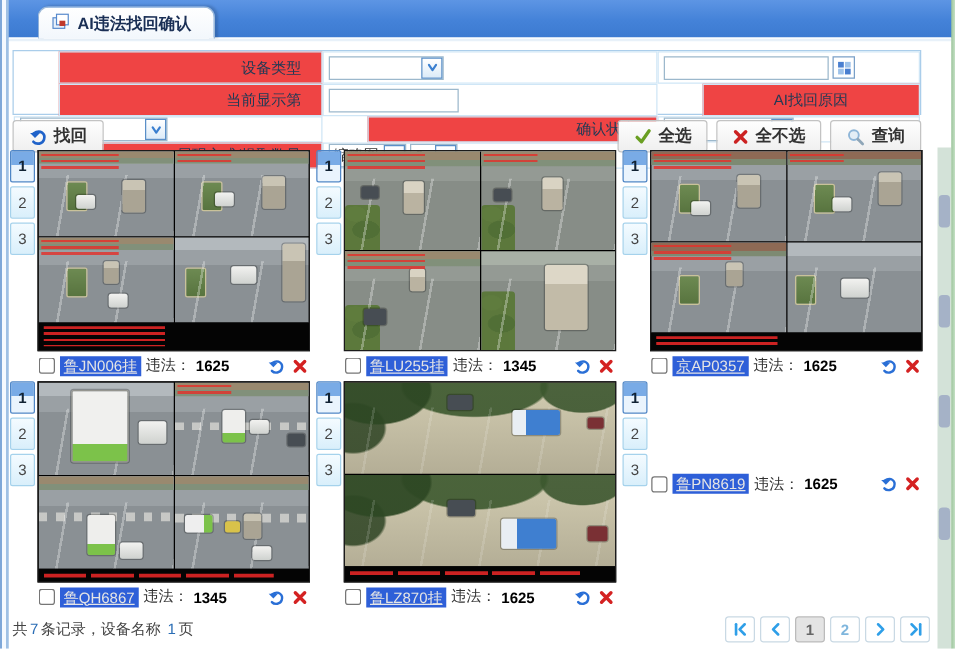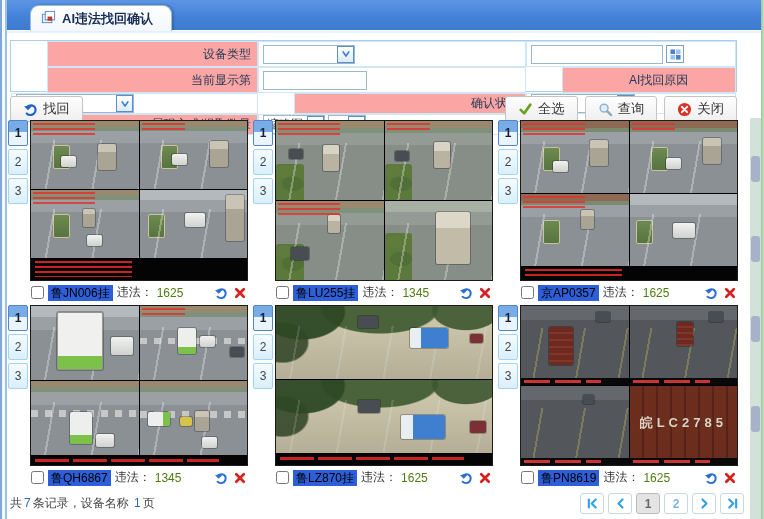--- a/index.html
+++ b/index.html
@@ -24,36 +24,36 @@
     background:linear-gradient(180deg,#ffffff,#f2f7fc); border:1px solid #9db9d8; border-bottom:none;
     border-radius:9px 9px 0 0; display:flex; align-items:center; gap:6px; z-index:5;
     box-shadow:2px -1px 2px rgba(0,0,0,.15); }
   .tab .ttl { font-size:13px; font-weight:bold; color:#1a2f55; }
   .tabline { position:absolute; top:31px; left:7px; right:3px; height:2px; background:#e8f1f9; }
 
   
   .filters { position:absolute; top:40px; left:10px; width:727px; height:52px;
     border:1px solid #aacdea; display:grid; grid-template-columns:247px 268px 210px; grid-template-rows:26px 26px; }
   .fcell { display:flex; align-items:center; border:1px solid #cfe6f6; }
-  .flabel { background:#fca5a5; justify-content:flex-end; padding-right:6px; color:#223a55;margin-left:36px; }
+  .flabel { background:#ef4444; justify-content:flex-end; padding-right:16px; color:#223a55;margin-left:36px; }
   .fctrl  { background:#fff; padding-left:4px; gap:3px; }
   .lab-w1 { width:100px; } .lab-w2 { width:96px; } .lab-w3 { width:92px; } .lab-w4 { width:120px; }
   .sel { height:19px; background:#fff; border:1px solid #9cb8cc; display:inline-flex; align-items:center;
     justify-content:space-between; padding-left:3px; }
   .sel .ddb { width:17px; height:17px; border:1px solid #5a8fc8; background:linear-gradient(#fff,#dcebf8);
     display:flex; align-items:center; justify-content:center; margin-left:2px; }
   .txt { height:19px; border:1px solid #9cb8cc; background:#fff; padding:0 3px; font:inherit; }
   .picker { width:18px; height:18px; border:1px solid #7aa0c8; background:#fff; display:inline-flex;
     align-items:center; justify-content:center; }
 
   
   .toolbar { position:absolute; top:95px; left:10px; width:727px; height:28px; display:flex; align-items:center; }
   .btn { height:26px; display:inline-flex; align-items:center; gap:5px; padding:0 12px; margin-right:7px;
     border:1px solid #c3c3c3; border-radius:3px; background:linear-gradient(180deg,#fefefe,#efefef);
-    cursor:pointer; color:#333; white-space:nowrap; }
+    cursor:pointer; color:#333; white-space:nowrap;font-weight:bold; }
   .btn:last-child { margin-right:0; }
   .tb-right { margin-left:auto; display:flex; }
 
   
   .cards { position:absolute; top:120px; left:8px; width:730px; display:grid;
     grid-template-columns:240px 240px 240px; grid-template-rows:181px 181px; gap:4px 5px; }
   .card { display:grid; grid-template-columns:22px 1fr; grid-template-rows:1fr 20px; }
   .side-tabs { grid-row:1/3; padding-top:0; }
   .stab { width:20px; height:26px; margin-bottom:3px; border:1px solid #a5d2ec; border-radius:2px;
     background:linear-gradient(180deg,#f4fbff,#d9effb); display:flex; align-items:center; justify-content:center;
@@ -124,22 +124,22 @@
   .bus-big { width:46px; height:58px; background:linear-gradient(180deg,#f0f0ee 0 76%,#7cc24a 76%); border:1px solid #95958f; }
   .bus    { width:18px; height:26px; background:linear-gradient(180deg,#eeeeec 0 72%,#7cc24a 72%); }
   .bus-sm { width:22px; height:14px; background:linear-gradient(90deg,#eee 0 70%,#7cc24a 70%); }
   .truck-b { width:38px; height:20px; background:linear-gradient(90deg,#e9eef3 0 28%,#3f7fd0 28%); }
   .cargo   { width:24px; height:38px; background:repeating-linear-gradient(180deg,#6e2a1e 0 5px,#7e372a 5px 7px); }
   .cargo-sm{ width:16px; height:24px; background:repeating-linear-gradient(180deg,#6e2a1e 0 4px,#7e372a 4px 6px); }
 
   
   .cfoot { display:flex; align-items:center; gap:4px; padding-top:3px; }
   .cfoot input { width:13px; height:13px; margin-left:1px; }
-  .plate { background:#2e5fd8; color:#000000; padding:0 3px; height:16px; line-height:16px; white-space:nowrap; }
-  .vio-lab { color:#333; } .vio-num { color:#4d7c0f; cursor:pointer; }
+  .plate { background:#2e5fd8; color:#e5e5e5; padding:0 3px; height:16px; line-height:16px; white-space:nowrap;text-decoration:underline; }
+  .vio-lab { color:#333; } .vio-num { color:#000000; cursor:pointer;font-weight:bold; }
   .cicons { margin-left:auto; display:flex; align-items:center; gap:6px; padding-right:2px; }
   .cicons svg { cursor:pointer; }
 
   
   .statusbar { position:absolute; left:10px; right:20px; bottom:0; height:31px; display:flex; align-items:center; }
   .rec { color:#444; } .rec b { color:#2a6db5; font-weight:normal; padding:0 2px; }
   .pager { margin-left:auto; display:flex; gap:4px; }
   .pbtn { width:24px; height:21px; border:1px solid #c9d9e4; border-radius:3px; background:#fff;
     display:flex; align-items:center; justify-content:center; color:#2f9fe8; font-weight:bold; cursor:pointer; }
   .pbtn.cur { background:#e4e4e4; border-color:#bbb; color:#666; cursor:default; }
@@ -253,32 +253,31 @@
     <span>找回</span>
   </button>
   <div class="tb-right">
     <button class="btn">
       <svg width="15" height="14" viewBox="0 0 16 16">
           <path d="M2.5 9 L6.5 13 L13.5 3" fill="none" stroke="#6a9f22" stroke-width="3" stroke-linecap="round" stroke-linejoin="round"></path>
         </svg>
       <span>全选</span>
     </button>
     <button class="btn">
+      <svg width="13" height="13" viewBox="0 0 16 16">
+          <path d="M3 3 L13 13 M13 3 L3 13" stroke="#cc2222" stroke-width="3.4" stroke-linecap="round"></path>
+        </svg>
+      <span>全不选</span>
+    </button>
+    <button class="btn">
       <svg width="15" height="15" viewBox="0 0 16 16">
           <circle cx="6.5" cy="6.5" r="4.2" fill="#e4eef6" stroke="#8fb6d8" stroke-width="1.6"></circle>
           <line x1="10" y1="10" x2="14" y2="14" stroke="#8fa6b8" stroke-width="2.4" stroke-linecap="round"></line>
         </svg>
       <span>查询</span>
-    </button>
-    <button class="btn">
-      <svg width="15" height="15" viewBox="0 0 16 16">
-          <circle cx="8" cy="8" r="7" fill="#d83425"></circle>
-          <path d="M5.2 5.2 l5.6 5.6 M10.8 5.2 l-5.6 5.6" stroke="#fff" stroke-width="2.2" stroke-linecap="round"></path>
-        </svg>
-      <span>关闭</span>
     </button>
   </div>
 </div>
 
 <div class="cards">
 
   <div class="card">
     <div class="side-tabs">
       <div class="stab active">1</div>
       <div class="stab">2</div>
@@ -514,42 +513,20 @@
           </svg>
       </span>
     </div>
   </div>
 
   <div class="card">
     <div class="side-tabs">
       <div class="stab active">1</div>
       <div class="stab">2</div>
       <div class="stab">3</div>
-    </div>
-    <div class="photo">
-      <div class="scene g22">
-        <div class="q dark">
-            <i class="v cargo" style="left:26%;top:26%"></i>
-            <i class="v car-d" style="left:70%;top:8%"></i>
-            <i class="stamp-b"></i>
-          </div>
-        <div class="q dark">
-            <i class="v cargo-sm" style="left:44%;top:20%"></i>
-            <i class="v car-d" style="left:74%;top:8%"></i>
-            <i class="stamp-b"></i>
-          </div>
-        <div class="q dark">
-            <i class="v car-d" style="left:58%;top:12%;width:11px;height:9px"></i>
-            <i class="stamp-b"></i>
-          </div>
-        <div class="q closeup">
-            <span class="plate-txt">皖LC2785</span>
-            <i class="stamp-b"></i>
-          </div>
-      </div>
     </div>
     <div class="cfoot">
       <input type="checkbox" style="">
       <span class="plate">鲁PN8619</span>
       <span class="vio-lab">违法：</span>
       <span class="vio-num">1625</span>
       <span class="cicons">
         <svg width="14" height="14" viewBox="0 0 16 16">
             <path d="M2.5 2 L2.5 8 L8.5 8 Z" fill="#2a6fd6" transform="rotate(-45 5 5)"></path>
             <path d="M4 5.2 C 10 1.2, 14.6 5.5, 13 10.4 C 11.8 14, 6.6 15, 4 12.2" fill="none" stroke="#2a6fd6" stroke-width="2.2" stroke-linecap="round"></path>

